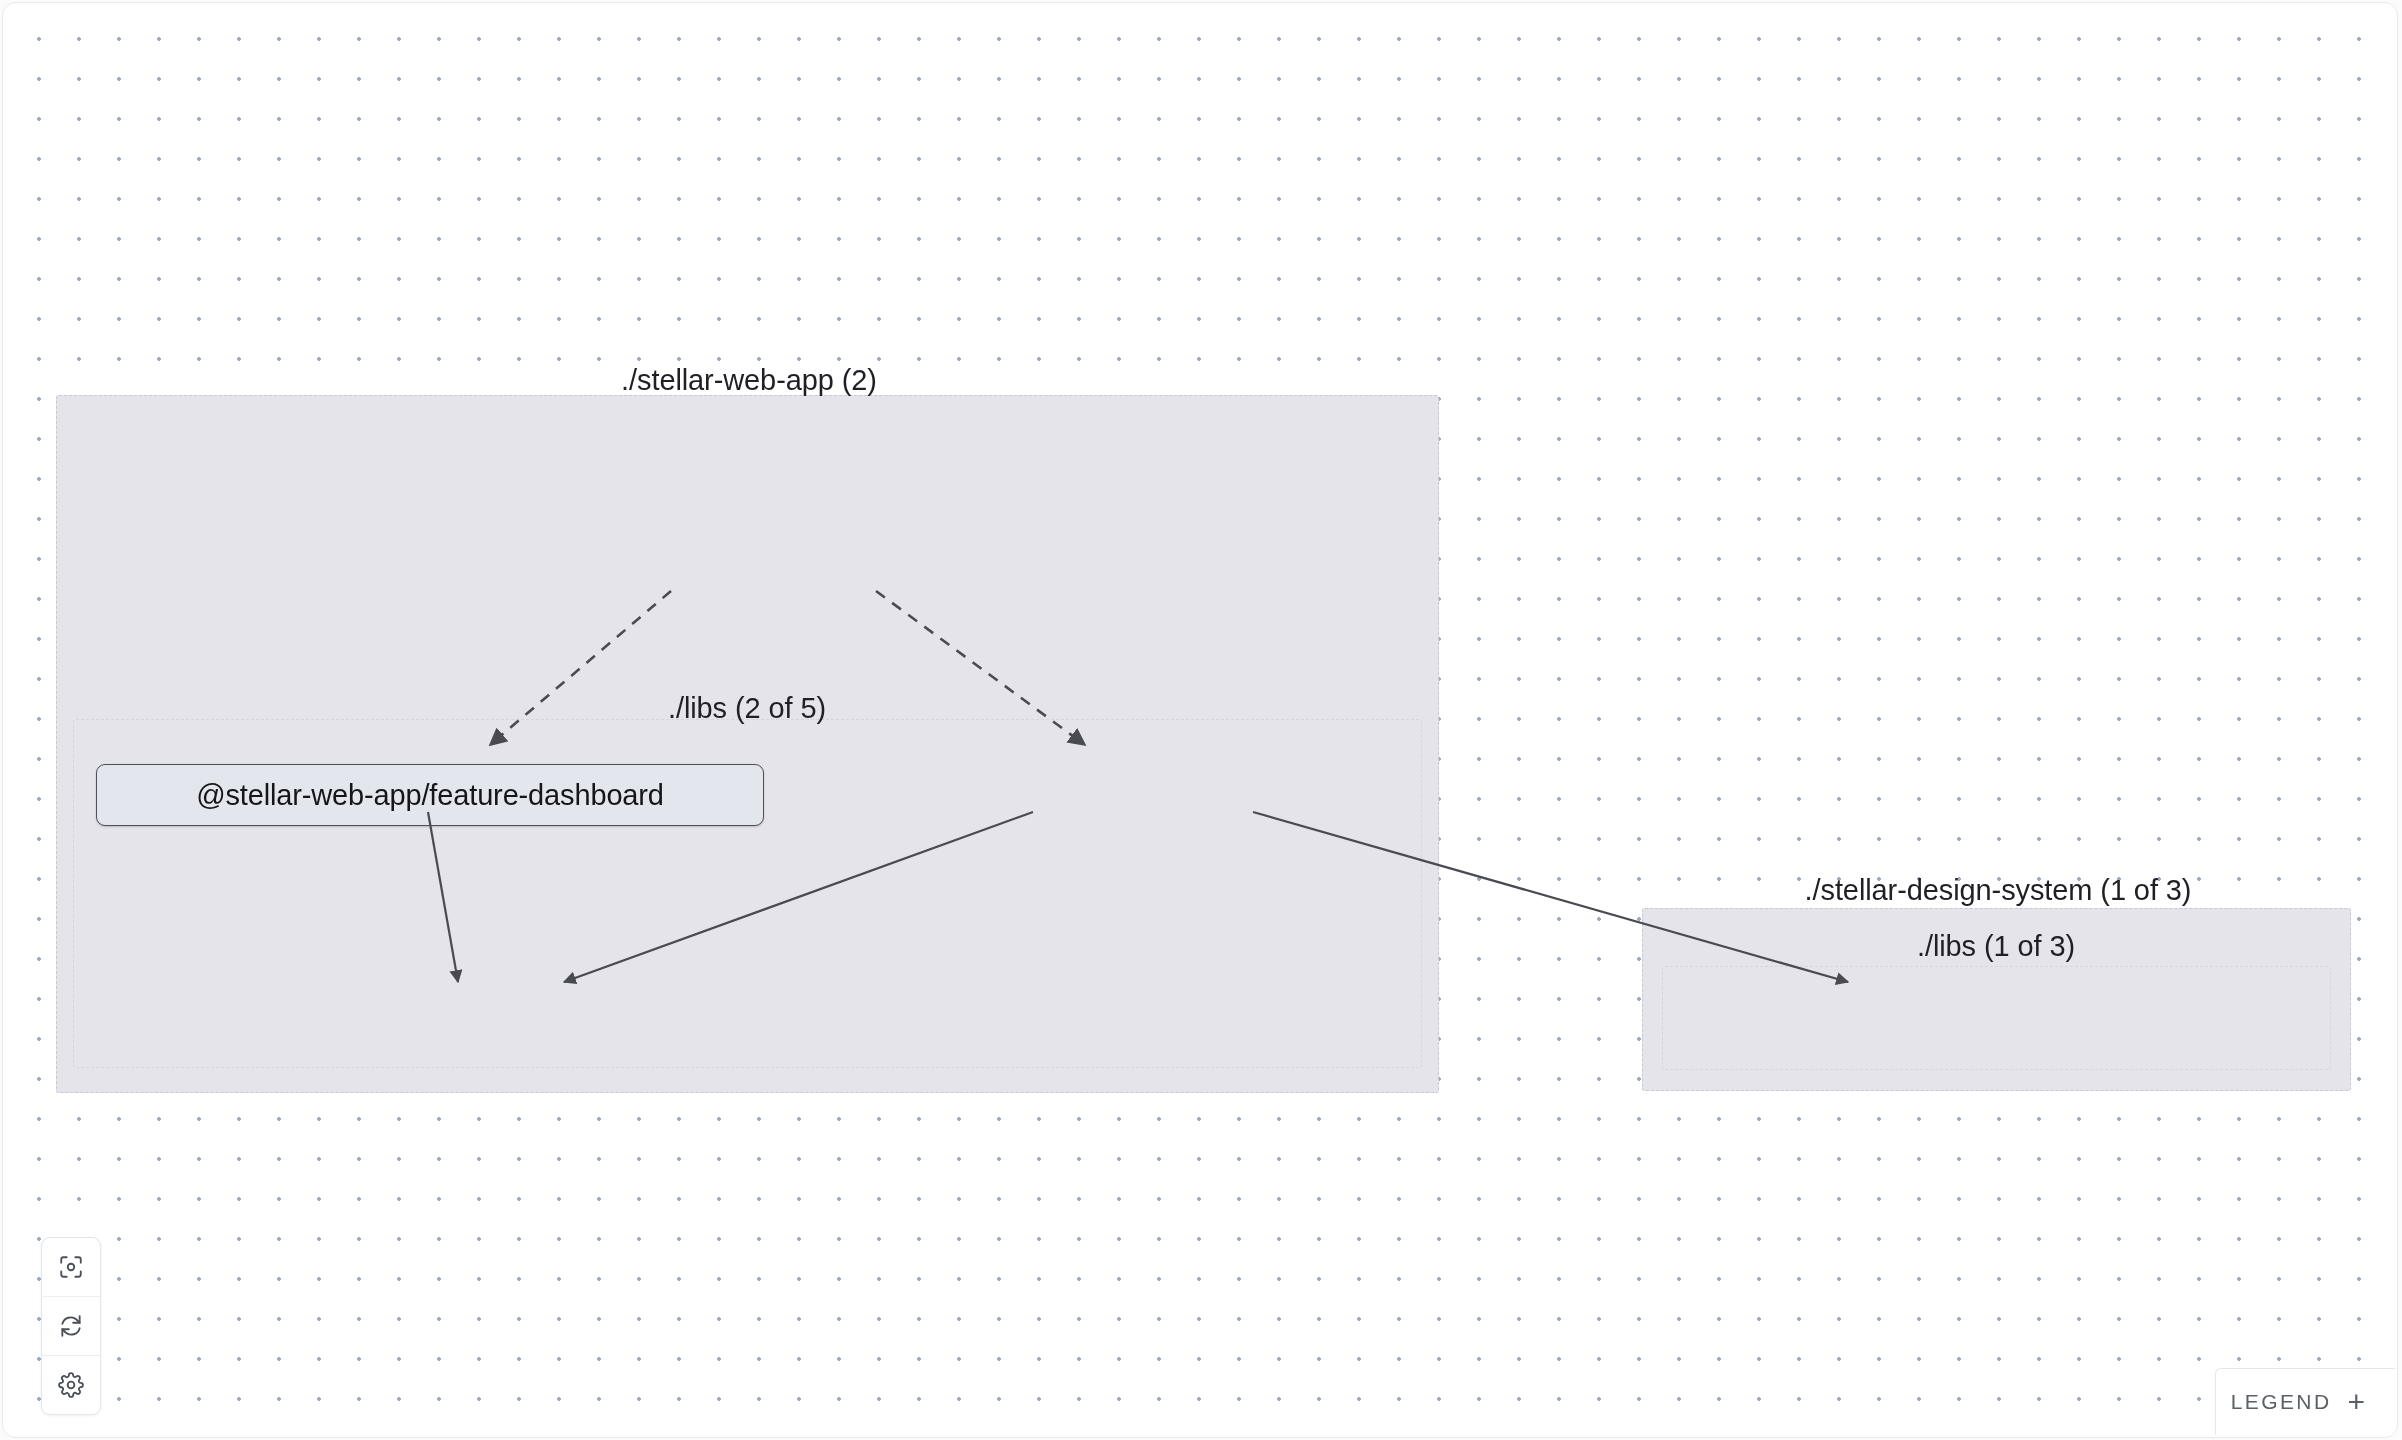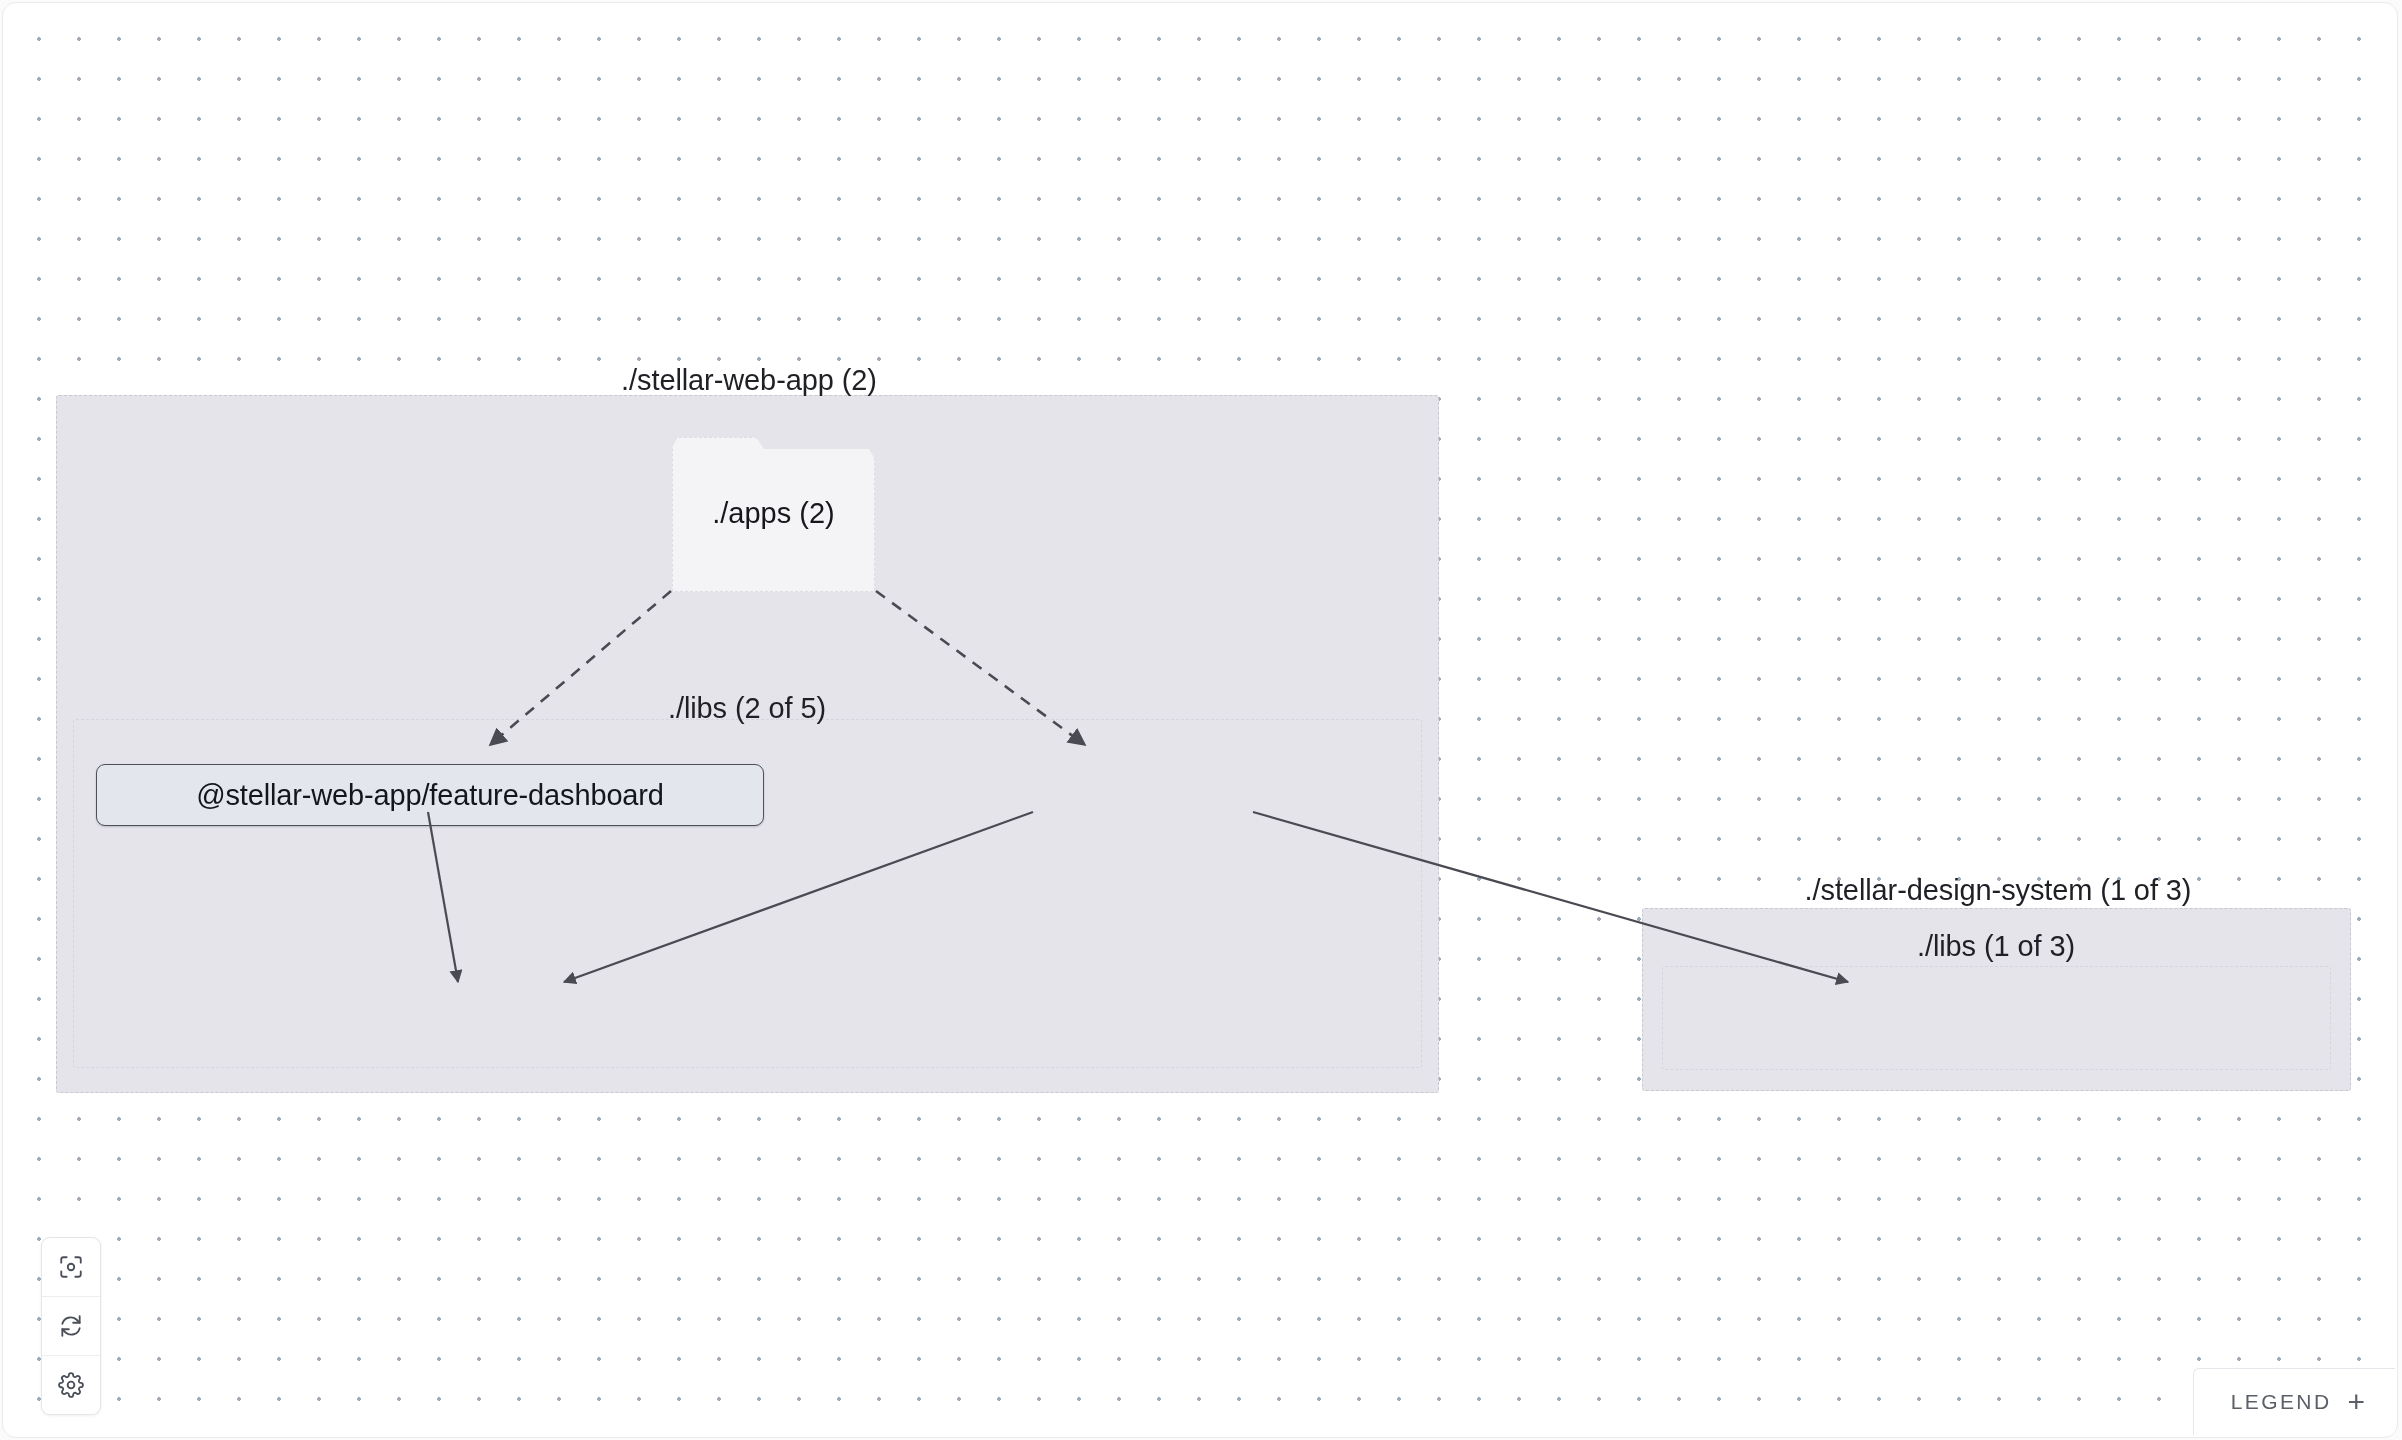--- a/index.html
+++ b/index.html
@@ -108,21 +108,21 @@
     border-bottom:1px solid #edeef1;
     cursor:pointer;
   }
   .tool:last-child{border-bottom:none;}
   .tool svg{display:block;}
 
   
   .legend{
     position:absolute;right:2px;bottom:2px;
     height:66px;
-    padding:0 30px 0 37px;
+    padding:0 30px 0 15px;
     display:flex;align-items:center;gap:16px;
     background:#ffffff;
     border:1px solid #e6e7ec;
     border-right:none;border-bottom:none;
     border-top-left-radius:6px;
     cursor:pointer;
   }
   .legend-text{
     font-size:21px;
     letter-spacing:2.4px;
@@ -139,24 +139,20 @@
 
   <div class="canvas">
     <div class="dotgrid"></div>
 
     <div class="group group-project" style="left:53px;top:392px;width:1383px;height:698px;"></div>
     <div class="group-label" style="left:746px;top:363px;">./stellar-web-app (2)</div>
 
     <div class="group group-dir" style="left:70px;top:716px;width:1349px;height:349px;"></div>
     <div class="group-label" style="left:744px;top:691px;">./libs (2 of 5)</div>
 
-    <div class="folder" style="left:669px;top:434px;width:203px;height:155px;">
-      <div class="fshape"></div>
-      <div class="flabel" style="top:60px;">./apps (2)</div>
-    </div>
 
     <div class="node" style="left:93px;top:745px;width:668px;height:62px;margin-top:16px;">@stellar-web-app/feature-dashboard</div>
 
 
 
     <div class="group group-project" style="left:1639px;top:905px;width:709px;height:183px;"></div>
     <div class="group-label" style="left:1995px;top:873px;text-align:right;">./stellar-design-system (1 of 3)</div>
 
     <div class="group group-dir" style="left:1659px;top:963px;width:669px;height:104px;"></div>
     <div class="group-label" style="left:1993px;top:929px;">./libs (1 of 3)</div>

